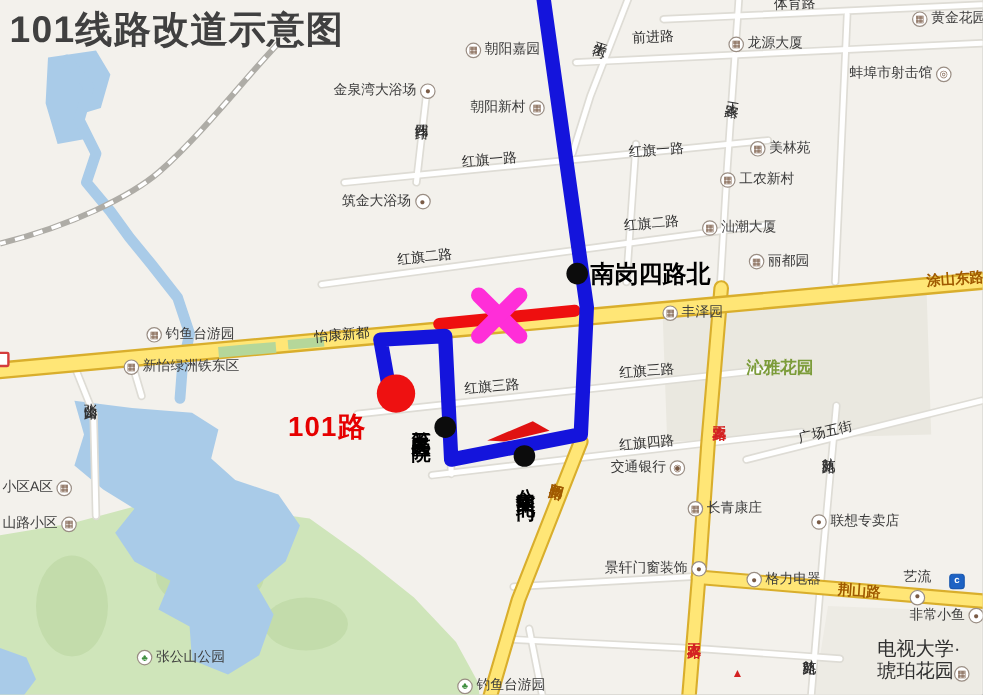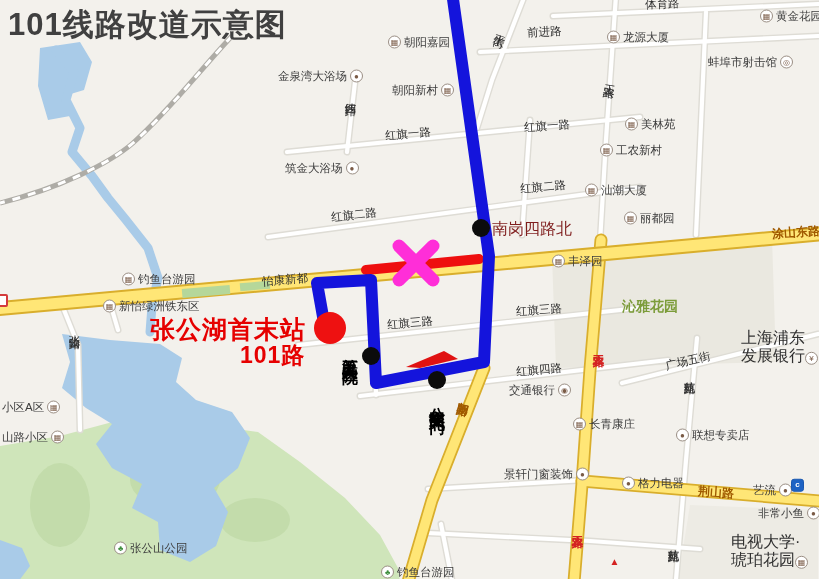--- a/index.html
+++ b/index.html
@@ -11,21 +11,21 @@
   .h{transform:translateY(-50%);}
   .poi{font-size:11.5px;color:#3c3c3c;display:flex;align-items:center;gap:3px;}
   .poi2 .tx{white-space:pre-line;}
   .road{font-size:11.5px;color:#2e2e2e;}
   .roadv{writing-mode:vertical-rl;text-orientation:upright;font-size:11.5px;color:#2e2e2e;
          letter-spacing:1px;transform:translateX(-50%);}
   .yroad{font-size:12px;font-weight:bold;color:#a05a00;}
   .yroadv{color:#a05a00;font-weight:bold;}
   .redroadv{color:#d42222;font-weight:bold;}
   .green{font-size:14px;font-weight:bold;color:#7c9c3a;}
-  .callout{font-size:16px;font-weight:normal;color:#7f1d1d;}
+  .callout{font-size:20px;font-weight:bold;color:#000000;}
   .calloutv{writing-mode:vertical-rl;text-orientation:upright;font-size:16px;font-weight:bold;
             color:#000;letter-spacing:2px;transform:translateX(-50%);line-height:1;}
   .redbig{font-weight:bold;color:#e60000;letter-spacing:1px;}
   .title{font-size:31px;font-weight:800;color:#404040;letter-spacing:1px;transform:none;}
   .picon{width:13px;height:13px;border-radius:50%;background:#fff;border:1px solid #9a8e84;
          color:#7a5b46;font-size:8px;line-height:1;display:inline-flex;align-items:center;
          justify-content:center;flex:none;box-sizing:border-box;}
   .picon.tree{color:#3f8f3f;}
   .picon.sq{border-radius:3px;background:#1e63c4;border-color:#1a58b0;color:#fff;font-weight:bold;}
   .picon.bare{border:none;background:transparent;color:#d42222;font-size:10px;}
@@ -151,41 +151,38 @@
       <div class="lbl poi h" style="left: 624px; top: 218px;"><span class="picon ">▦</span><span class="tx">丽都园</span></div>
       <div class="lbl callout h" style="left: 492px; top: 229px;"><span class="tx">南岗四路北</span></div>
       <div class="lbl yroad h" style="left: 772px; top: 233px; transform: translateY(-50%) rotate(-4deg);"><span class="tx">涂山东路</span></div>
       <div class="lbl poi h" style="left: 552px; top: 261px;"><span class="picon ">▦</span><span class="tx">丰泽园</span></div>
       <div class="lbl road h" style="left: 262px; top: 280px; transform: translateY(-50%) rotate(-5deg);"><span class="tx">怡康新都</span></div>
       <div class="lbl poi h" style="left: 122px; top: 279px;"><span class="picon ">▦</span><span class="tx">钓鱼台游园</span></div>
       <div class="lbl poi h" style="left: 103px; top: 306px;"><span class="picon ">▦</span><span class="tx">新怡绿洲铁东区</span></div>
       <div class="lbl green h" style="left: 622px; top: 307px;"><span class="tx">沁雅花园</span></div>
       <div class="lbl road h" style="left: 387px; top: 323px; transform: translateY(-50%) rotate(-5deg);"><span class="tx">红旗三路</span></div>
       <div class="lbl road h" style="left: 516px; top: 310px; transform: translateY(-50%) rotate(-4deg);"><span class="tx">红旗三路</span></div>
-      <div class="lbl redbig h" style="left: 150px; top: 329px; font-size: 25px;"><span class="tx">张公湖首末站</span></div>
       <div class="lbl redbig h" style="left: 240px; top: 356px; font-size: 23px;"><span class="tx">101路</span></div>
       <div class="lbl roadv" style="left: 74px; top: 326px;"><span class="tx">张公山路</span></div>
-      <div class="lbl poi2 h" style="left: 741px; top: 347px;"><span class="tx">上海浦东
-发展银行</span><span class="picon ">¥</span></div>
       <div class="lbl road h" style="left: 665px; top: 361px; transform: translateY(-50%) rotate(-13deg);"><span class="tx">广场五街</span></div>
       <div class="lbl road h" style="left: 516px; top: 370px; transform: translateY(-50%) rotate(-5deg);"><span class="tx">红旗四路</span></div>
       <div class="lbl roadv redroadv" style="left: 598px; top: 345px;"><span class="tx">工农路</span></div>
       <div class="lbl poi h" style="left: 509px; top: 390px;"><span class="tx">交通银行</span><span class="picon ">◉</span></div>
       <div class="lbl roadv yroadv" style="left: 466px; top: 394px; transform: translateX(-50%) rotate(15deg);"><span class="tx">朝阳路</span></div>
       <div class="lbl roadv" style="left: 689px; top: 372px;"><span class="tx">航苑路</span></div>
       <div class="lbl poi h" style="left: 573px; top: 424px;"><span class="picon ">▦</span><span class="tx">长青康庄</span></div>
       <div class="lbl calloutv" style="left: 350px; top: 346px;"><span class="tx">第五人民医院</span></div>
       <div class="lbl calloutv" style="left: 437px; top: 394px;"><span class="tx">公交集团北门</span></div>
       <div class="lbl poi h" style="left: 2px; top: 407px;"><span class="tx">小区A区</span><span class="picon ">▦</span></div>
       <div class="lbl poi h" style="left: 2px; top: 437px;"><span class="tx">山路小区</span><span class="picon ">▦</span></div>
       <div class="lbl poi h" style="left: 504px; top: 474px;"><span class="tx">景轩门窗装饰</span><span class="picon ">●</span></div>
       <div class="lbl poi h" style="left: 676px; top: 435px;"><span class="picon ">●</span><span class="tx">联想专卖店</span></div>
       <div class="lbl poi h" style="left: 622px; top: 483px;"><span class="picon ">●</span><span class="tx">格力电器</span></div>
       <div class="lbl yroad h" style="left: 698px; top: 493px; transform: translateY(-50%) rotate(4deg);"><span class="tx">荆山路</span></div>
-      <div class="lbl poi h" style="left: 753px; top: 490px;"><span class="tx">艺流</span><span class="picon ">●</span></div>
+      <div class="lbl poi h" style="left: 753px; top: 490px; flex-direction: column;"><span class="tx">艺流</span><span class="picon ">●</span></div>
       <div class="lbl poi h" style="left: 758px; top: 513px;"><span class="tx">非常小鱼</span><span class="picon ">●</span></div>
       <div class="lbl poi2 h" style="left: 731px; top: 551px;"><span class="tx">电视大学·
 琥珀花园</span><span class="picon ">▦</span></div>
       <div class="lbl poi h" style="left: 114px; top: 548px;"><span class="picon tree">♣</span><span class="tx">张公山公园</span></div>
       <div class="lbl poi h" style="left: 381px; top: 572px;"><span class="picon tree">♣</span><span class="tx">钓鱼台游园</span></div>
       <div class="lbl roadv redroadv" style="left: 577px; top: 526px;"><span class="tx">工农路</span></div>
       <div class="lbl roadv" style="left: 673px; top: 540px;"><span class="tx">航苑路</span></div>
       <div class="lbl h" style="left: -3px; top: 302px;"><span class="picon badge"></span></div>
       <div class="lbl h" style="left: 791px; top: 482px;"><span class="picon sq">c</span></div>
       <div class="lbl h" style="left: 608px; top: 560px;"><span class="picon bare">▲</span></div>

